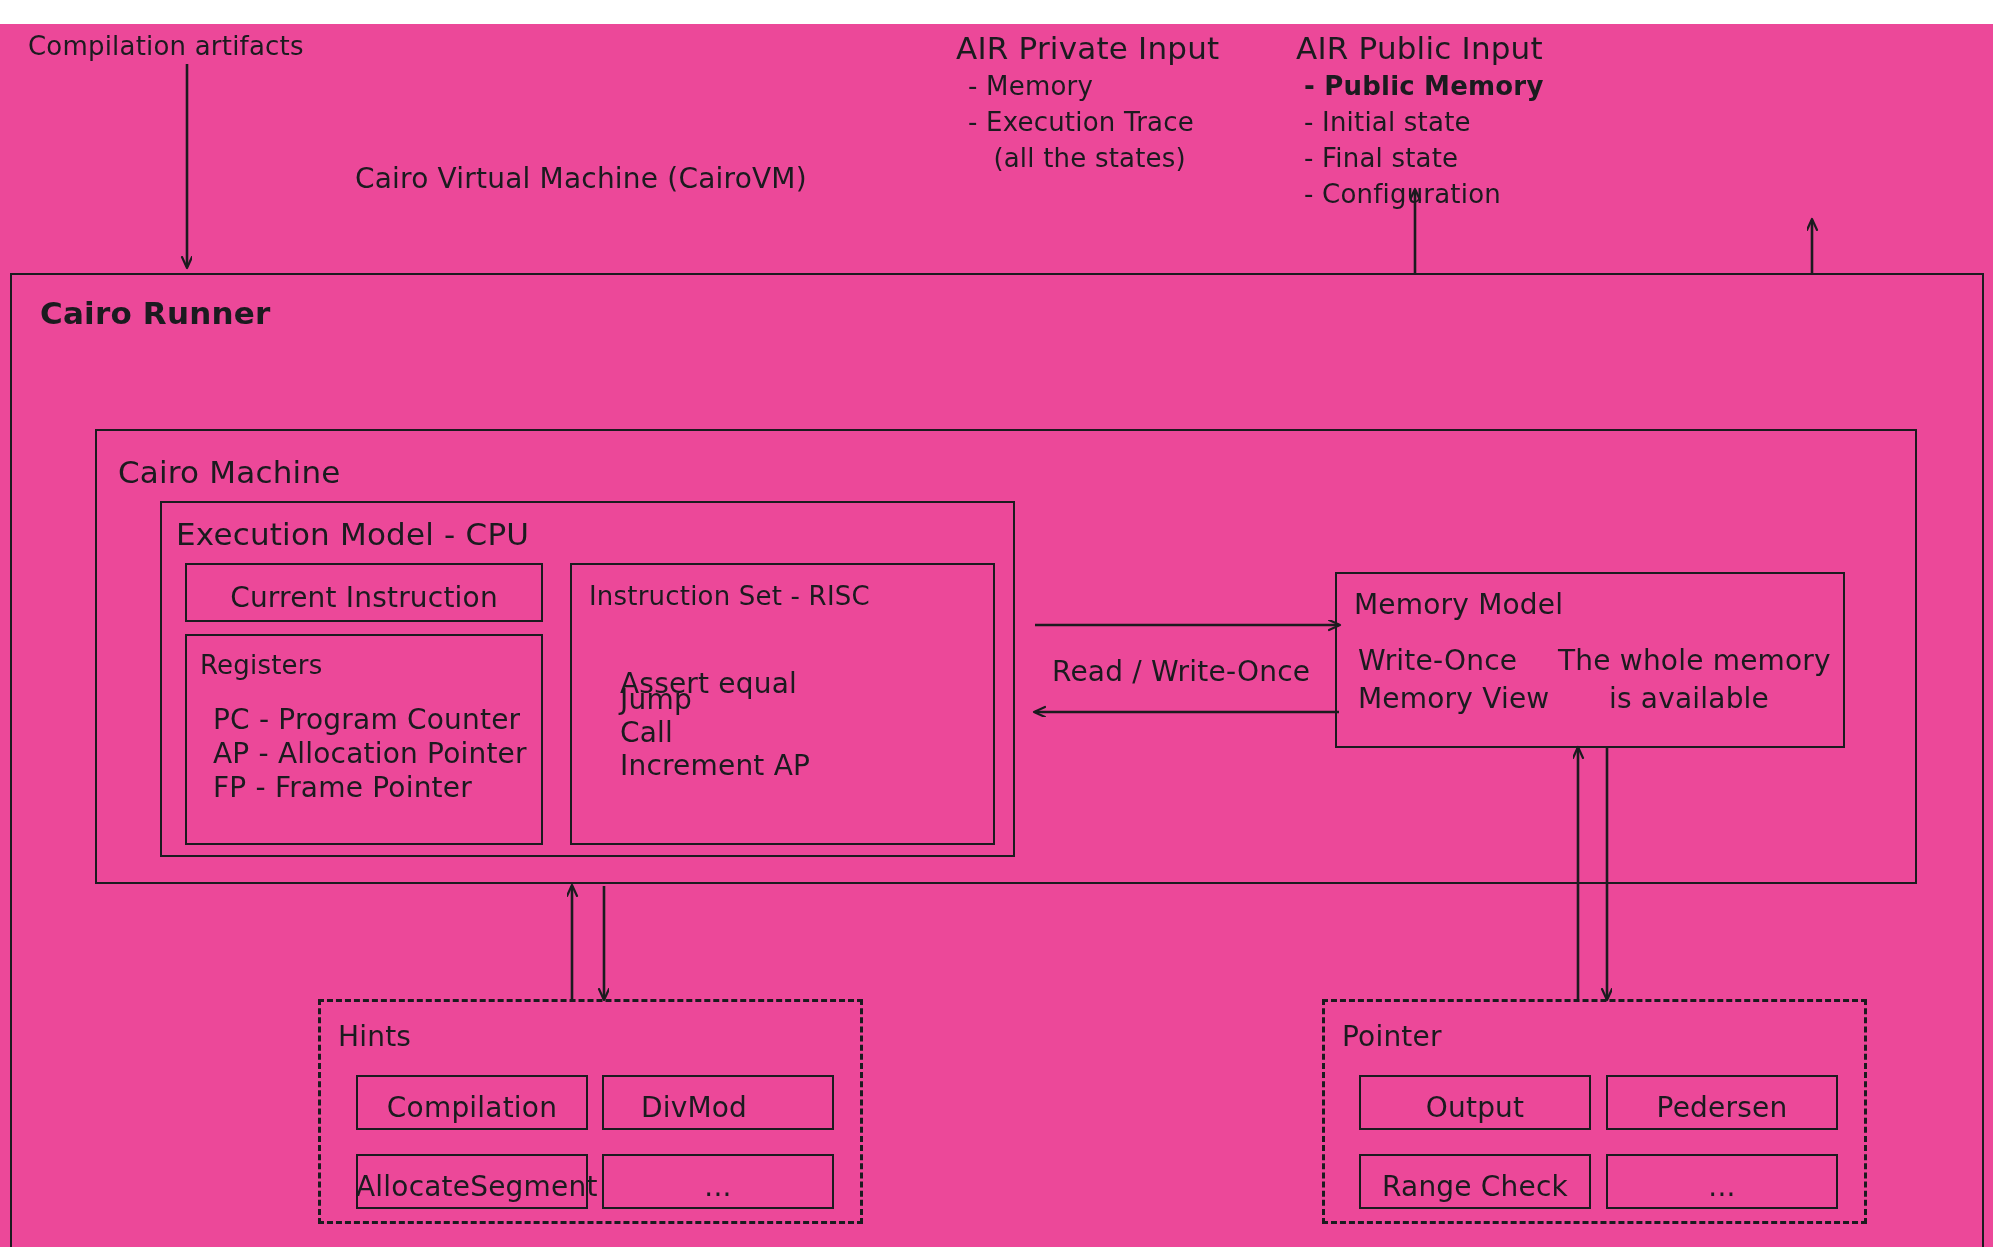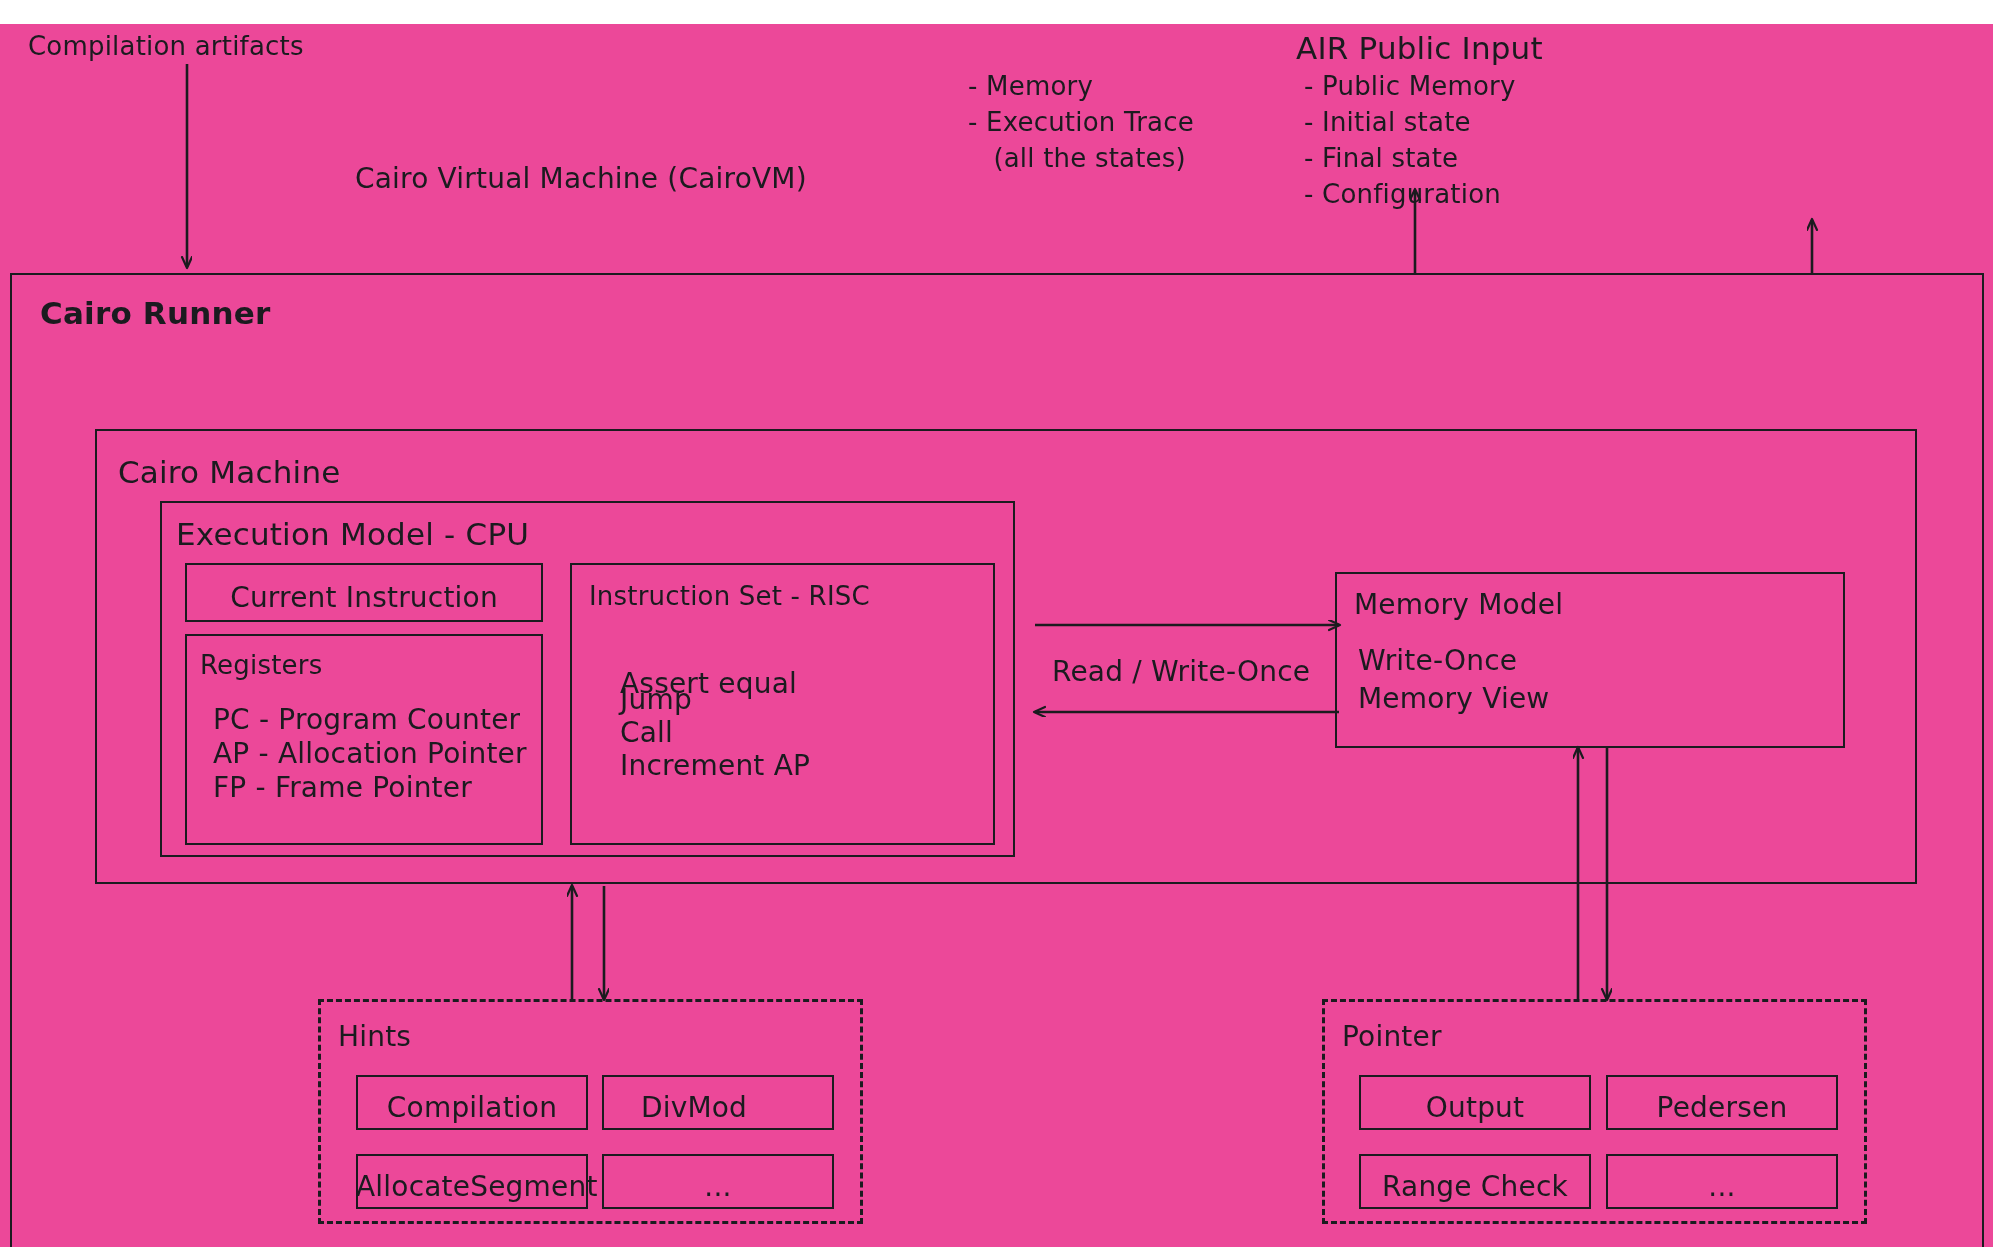--- a/index.html
+++ b/index.html
@@ -98,26 +98,27 @@
       <line x1="1578" y1="975" x2="1578" y2="724" stroke="#1b1b1f" stroke-width="2.6" marker-end="url(#ah)"></line>
     </g>
 
     <g>
       <line x1="1607" y1="724" x2="1607" y2="975" stroke="#1b1b1f" stroke-width="2.6" marker-end="url(#ah)"></line>
     </g>
   </svg>
 
   <div class="txt b-md" style="left:28px; top:6px;">Compilation artifacts</div>
 
+  <div class="txt h-lg" style="left:956px; top:4px; font-size:31px;">AIR Private Input</div>
   <div class="txt b-md" style="left:968px; top:46px;">- Memory</div>
   <div class="txt b-md" style="left:968px; top:82px;">- Execution Trace</div>
   <div class="txt b-md" style="left:968px; top:118px;">   (all the states)</div>
 
   <div class="txt h-lg" style="left:1296px; top:4px; font-size:31px;">AIR Public Input</div>
-  <div class="txt b-md" style="left:1304px; top:46px;">- Public Memory</div>
+  <div class="txt b-md" style="left:1304px; top:46px;font-weight:bold;">- Public Memory</div>
   <div class="txt b-md" style="left:1304px; top:82px;">- Initial state</div>
   <div class="txt b-md" style="left:1304px; top:118px;">- Final state</div>
   <div class="txt b-md" style="left:1304px; top:154px;">- Configuration</div>
 
   <div class="txt" id="title" style="left:355px; top:137px;">Cairo Virtual Machine (CairoVM)</div>
 
   <div class="box" style="left:10px; top:249px; width:1974px; height:986px;"></div>
   <div class="txt h-lg" style="left:40px; top:269px;font-weight:bold;">Cairo Runner</div>
 
   <div class="box" style="left:95px; top:405px; width:1822px; height:455px;"></div>
@@ -141,20 +142,22 @@
   <div class="txt b-sm" style="left:620px; top:658px;">Jump</div>
   <div class="txt b-sm" style="left:620px; top:691px;">Call</div>
   <div class="txt b-sm" style="left:620px; top:724px;">Increment AP</div>
 
   <div class="txt b-sm" style="left:1052px; top:630px;">Read / Write-Once</div>
 
   <div class="box thin" style="left:1335px; top:548px; width:510px; height:176px;"></div>
   <div class="txt h-md" style="left:1354px; top:563px;">Memory Model</div>
   <div class="txt b-sm" style="left:1358px; top:618px; line-height:1.35;">Write-Once
 Memory View</div>
+  <div class="txt b-sm center-txt" style="left:1558px; top:618px; width:262px; line-height:1.35;">The whole memory
+is available</div>
 
   <div class="box dashed" style="left:318px; top:975px; width:545px; height:225px;"></div>
   <div class="txt h-md" style="left:338px; top:995px;">Hints</div>
 
   <div class="box thin" style="left:356px; top:1051px; width:232px; height:55px;"></div>
   <div class="txt b-sm center-txt" style="left:356px; top:1066px; width:232px;">Compilation</div>
 
   <div class="box thin" style="left:602px; top:1051px; width:232px; height:55px;"></div>
   <div class="txt b-sm center-txt" style="left:602px; top:1066px; width:184px;">DivMod</div>
 

